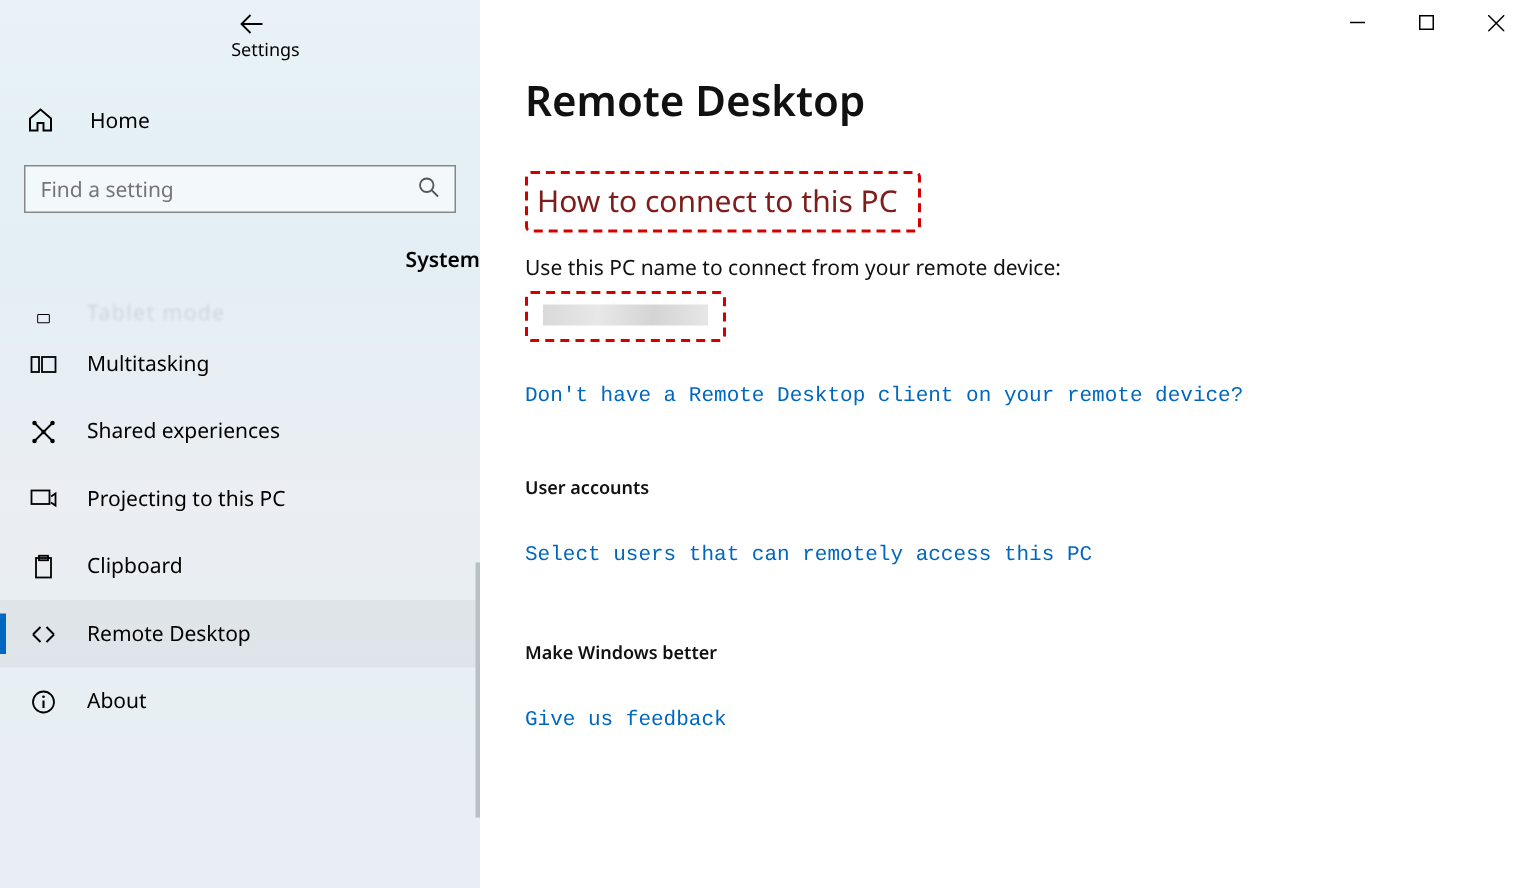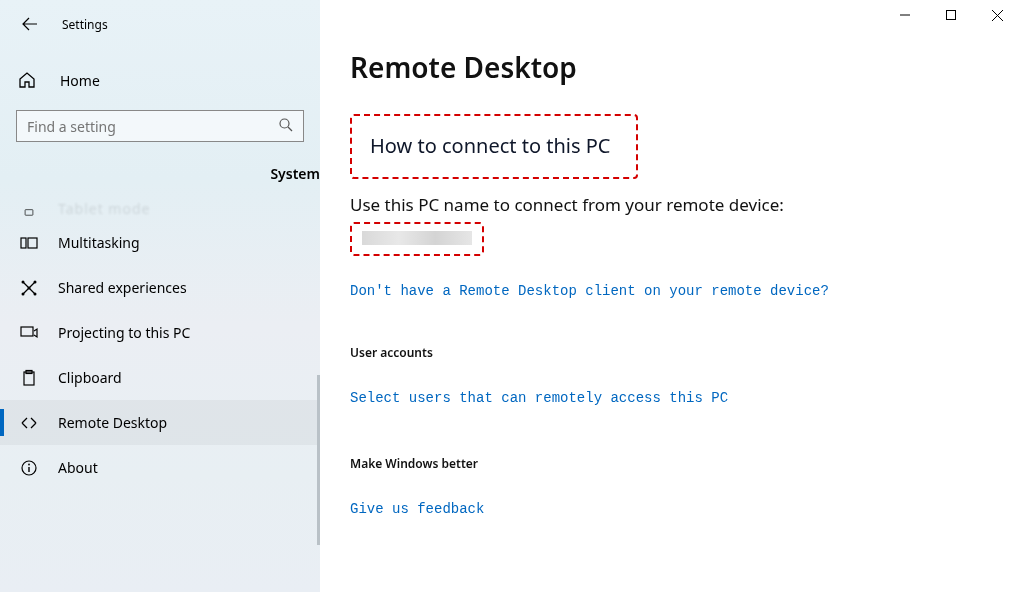--- a/index.html
+++ b/index.html
@@ -4,21 +4,21 @@
 <style>
   * { box-sizing: border-box; font-family: "Segoe UI", -apple-system, system-ui, sans-serif; }
   html, body { margin:0; padding:0; width:1020px; height:592px; overflow:hidden; background:#fff; }
   .app { display:flex; width:1020px; height:592px; }
   .sidebar {
     width:320px; height:592px;
     background: linear-gradient(180deg,#e8f2f7 0%,#e3eff4 30%,#ebeef3 55%,#e8eff3 80%,#e9eef4 100%);
     position:relative;
     padding-top:8px;
   }
-  .titlebar { display:flex; align-items:center; height:32px; padding-left:16px; }
+  .titlebar { display:flex; align-items:center; height:32px; padding-left:16px;flex-direction:column; }
   .back-btn { width:28px; height:28px; display:flex; align-items:center; justify-content:center; cursor:pointer; }
   .title { font-size:12px; margin-left:18px; color:#000; }
   .home-row { display:flex; align-items:center; height:40px; margin-top:20px; padding-left:18px; cursor:pointer; }
   .home-row .label { margin-left:24px; font-size:14px; color:#000; }
   .search-wrap { margin:10px 16px 0 16px; position:relative; }
   .search-input {
     width:100%; height:32px; border:1px solid #888; background:rgba(255,255,255,0.55);
     padding:0 36px 0 10px; font-size:14px; color:#555; outline:none;
   }
   .search-icon { position:absolute; right:10px; top:7px; }
@@ -31,22 +31,22 @@
   .nav-item.active::before {
     content:""; position:absolute; left:0; top:9px; bottom:9px; width:4px; background:#0067c0;
   }
   .nav-item.active { background:rgba(0,0,0,0.04); }
   .scroll-indicator { position:absolute; right:0; top:375px; width:3px; height:170px; background:#b9c1c7; }
   .main { flex:1; position:relative; padding:48px 0 0 30px; background:#fff; }
   .wincontrols { position:absolute; top:0; right:0; display:flex; }
   .winbtn { width:46px; height:30px; display:flex; align-items:center; justify-content:center; cursor:pointer; }
   .page-title { font-size:28px; font-weight:600; color:#111; margin:0 0 28px 0; }
   .highlight-box { border:2px dashed #d40000; border-radius:4px; display:inline-block; padding:4px 14px 6px 6px; }
-  .subheading { font-size:20px; font-weight:400; color:#0f172a; margin:12px; }
-  .body-text { font-size:17px; color:#111; margin:14px 0 4px 0; }
+  .subheading { font-size:20px; font-weight:400; color:#7f1d1d; margin:0; }
+  .body-text { font-size:14px; color:#111; margin:14px 0 4px 0; }
   .pc-name-box { border:2px dashed #d40000; border-radius:4px; display:inline-block; padding:4px 10px; margin-top:2px; }
   .pc-name-blur { display:inline-block; width:110px; height:14px; background:linear-gradient(90deg,#d9d9d9,#e8e8e8,#d4d4d4,#e6e6e6); filter:blur(0.5px); }
   .link { color:#0067c0; font-size:14px; cursor:pointer; display:inline-block;font-family:Liberation Mono, monospace; }
   .block { margin-top:28px; }
   .block h2 { font-size:12px; font-weight:600; color:#111; margin:0 0 14px 0; }
   .block-link { margin-top:15px; }
   svg { display:block; }
 </style>
 </head>
 <body>

